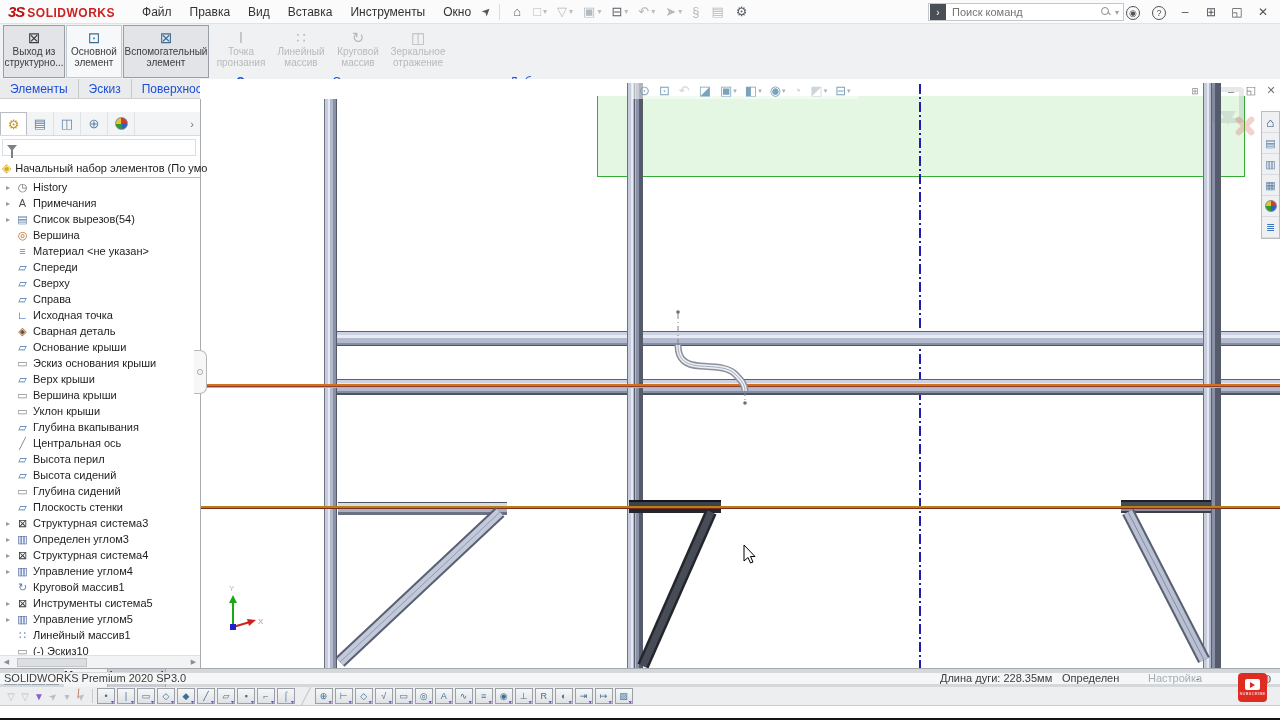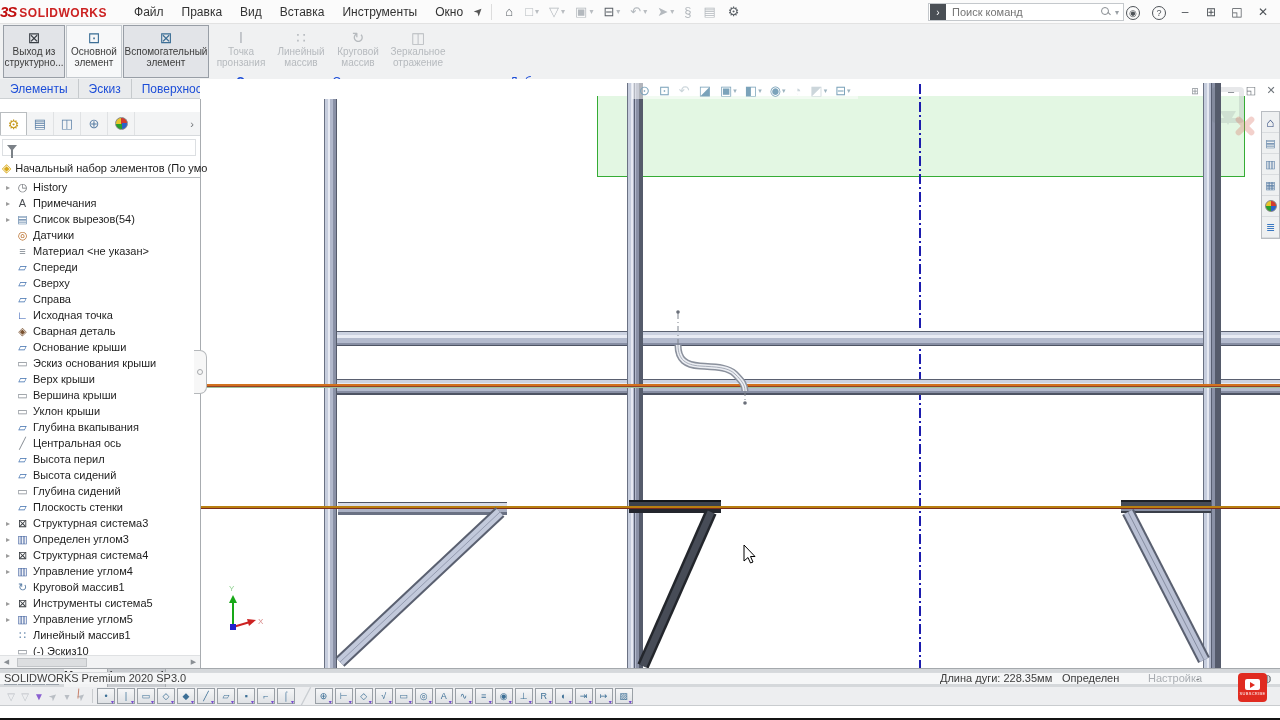--- a/index.html
+++ b/index.html
@@ -2,21 +2,21 @@
 <html><head>
 <meta charset="utf-8">
 <style>
   html,body{margin:0;padding:0;background:#888;}
   #app{position:relative;width:1280px;height:720px;background:#fff;overflow:hidden;
        font-family:"Liberation Sans",sans-serif;color:#2b2b2b;-webkit-font-smoothing:antialiased;}
   [data-interactable]{box-sizing:border-box;}
 
   
   .titlebar{position:absolute;left:0;top:0;width:1280px;height:24px;background:#fbfbfb;border-bottom:1px solid #e2e2e2;display:flex;align-items:center;}
-  .logo{display:flex;align-items:baseline;margin-left:0;}
+  .logo{display:flex;align-items:baseline;margin-left:8px;}
   .logo-mark{color:#c00d0d;font-weight:bold;font-style:italic;font-size:15px;letter-spacing:-1px;}
   .logo-text{color:#c22;font-weight:bold;font-size:12px;letter-spacing:.5px;margin-left:3px;}
   .menus{display:flex;margin-left:18px;}
   .menus .menu{font-size:12px;color:#333;padding:3px 9px;cursor:default;}
   .pin{color:#555;font-size:11px;transform:rotate(-45deg);margin-left:2px;}
   .qsep{width:1px;height:16px;background:#ddd;margin:0 8px;}
   .quick{display:flex;align-items:center;}
   .quick .qi{display:flex;align-items:center;padding:2px 5px;color:#b4b9be;font-size:13px;}
   .quick .qi.dark{color:#5a6066;}
   .quick .qi .caret{font-size:8px;color:#b9bdc1;margin-left:2px;}
@@ -476,21 +476,21 @@
           <span class="tl" data-interactable="false">Примечания</span>
         </div>
         <div class="trow expand" data-interactable="true">
           <span class="tw" data-interactable="true">▸</span>
           <span class="ti" data-interactable="false" data-icon="cutlist-icon">▤</span>
           <span class="tl" data-interactable="false">Список вырезов(54)</span>
         </div>
         <div class="trow" data-interactable="true">
           <span class="tw" data-interactable="true">▸</span>
           <span class="ti" data-interactable="false" data-icon="sensors-icon">◎</span>
-          <span class="tl" data-interactable="false">Датчики</span>
+          <span class="tl" data-interactable="false">Вершина</span>
         </div>
         <div class="trow" data-interactable="true">
           <span class="tw" data-interactable="true">▸</span>
           <span class="ti" data-interactable="false" data-icon="material-icon">≡</span>
           <span class="tl" data-interactable="false">Материал &lt;не указан&gt;</span>
         </div>
         <div class="trow" data-interactable="true">
           <span class="tw" data-interactable="true">▸</span>
           <span class="ti" data-interactable="false" data-icon="plane-icon">▱</span>
           <span class="tl" data-interactable="false">Спереди</span>

